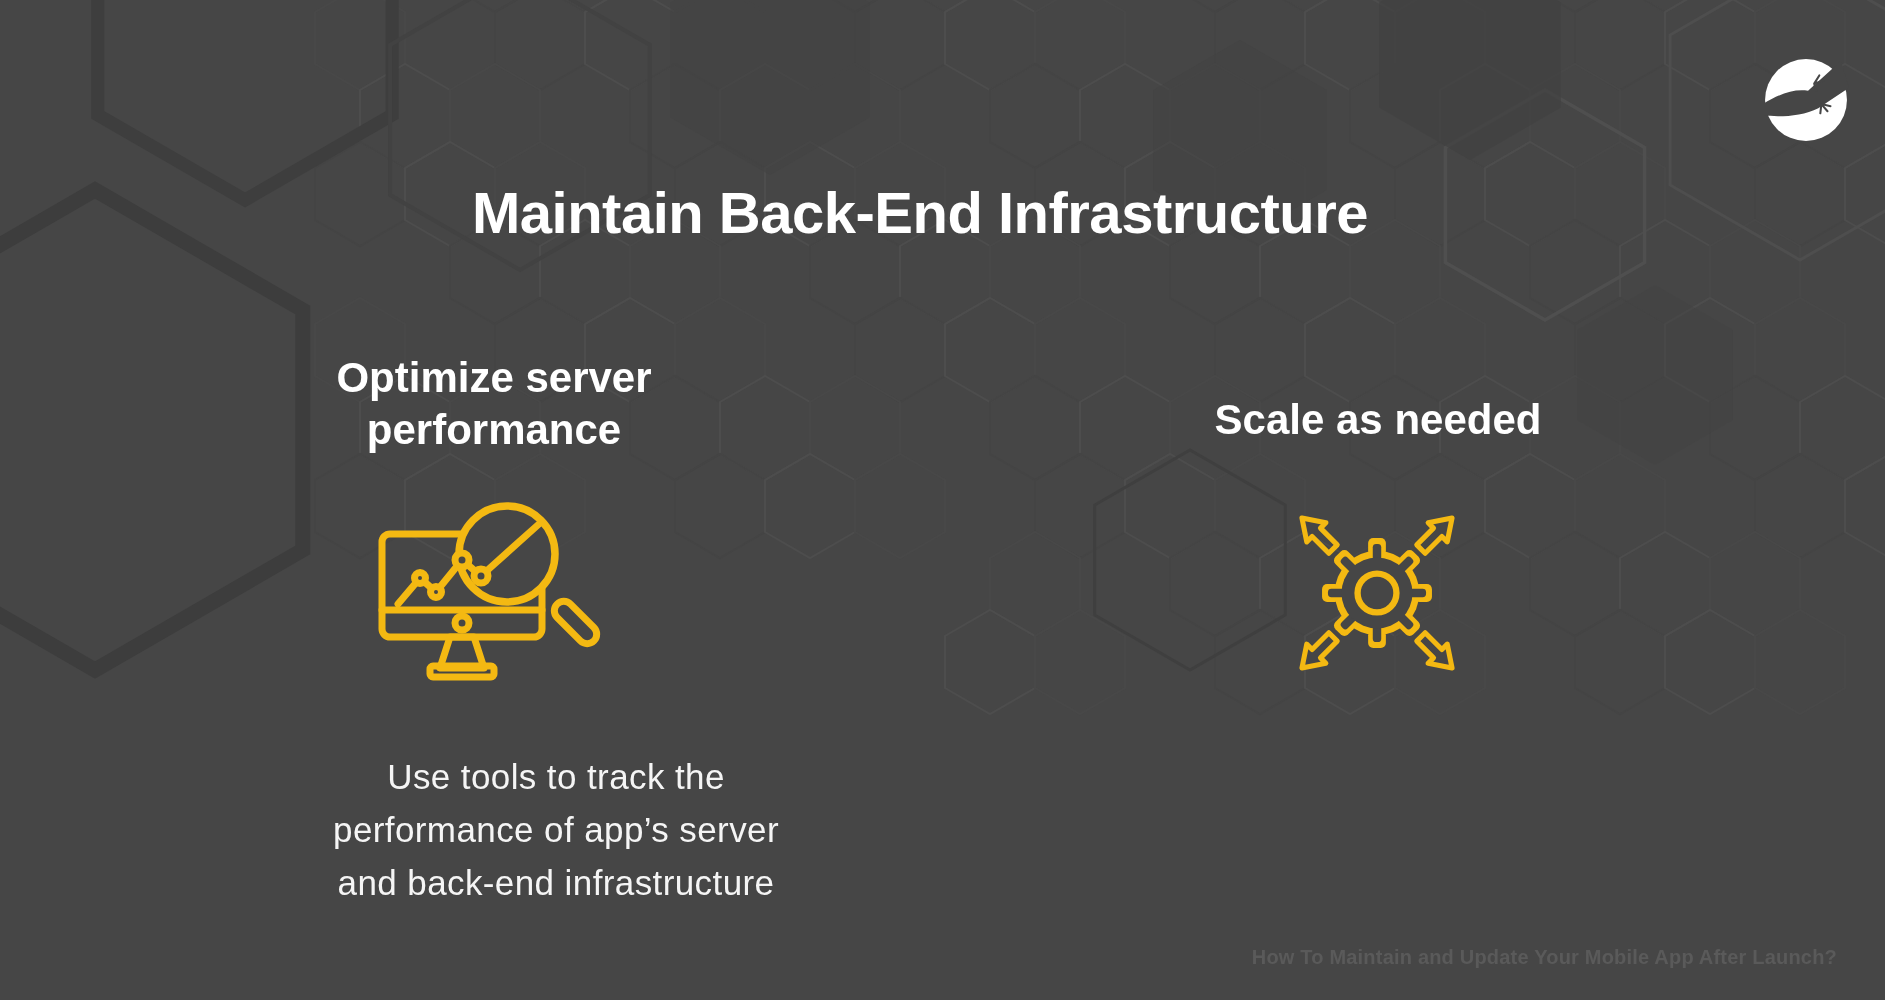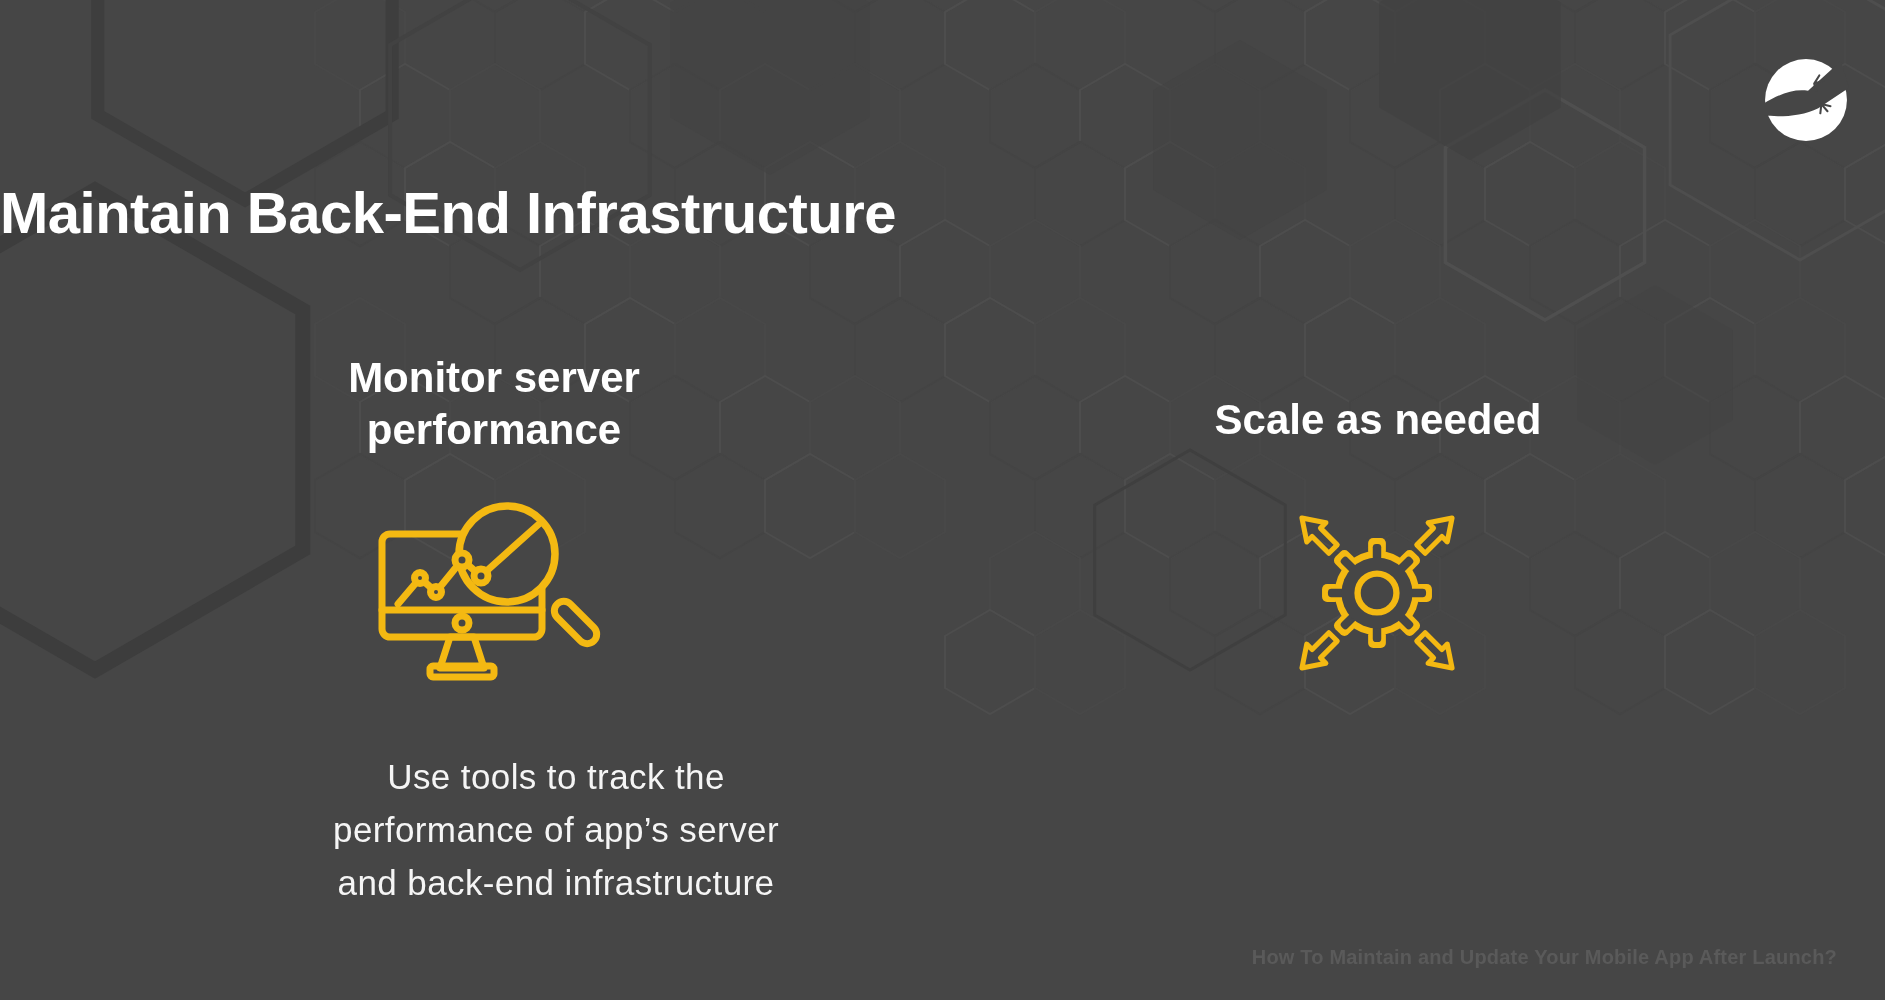--- a/index.html
+++ b/index.html
@@ -6,21 +6,21 @@
   .slide{
     position:relative;width:1885px;height:1000px;overflow:hidden;
     background:var(--bg,#464646);
     font-family:"Liberation Sans", sans-serif;
   }
   .hex-bg{position:absolute;left:0;top:0;width:1885px;height:1000px;display:block;}
   .logo{position:absolute;left:1763px;top:56px;width:86px;height:88px;}
   .logo svg{display:block;width:100%;height:100%;}
   .title{
     position:absolute;top:180px;left:0;right:45px;margin:0;
-    font-size:58px;line-height:66px;font-weight:700;
+    text-align:center;font-size:58px;line-height:66px;font-weight:700;
     letter-spacing:-0.5px;color:var(--text,#ffffff);
   }
   .heading{
     position:absolute;margin:0;text-align:center;
     font-size:42px;line-height:52px;font-weight:700;
     color:var(--text,#ffffff);white-space:pre-line;
   }
   .h-left{left:244px;top:352px;width:500px;}
   .h-right{left:1128px;top:352px;width:500px;margin-top:42px;}
   .icon{position:absolute;color:var(--accent,#F4B912);}
@@ -186,21 +186,21 @@
     <svg viewBox="0 0 84 84">
       <circle cx="42" cy="42" r="40" fill="var(--logo,#ffffff)"></circle>
       <path d="M0,46 C16,36 30,31 44,33 L76,4 L84,30 L54,50 C38,58 16,59 0,57 Z" fill="var(--bg,#464646)"></path>
       <path d="M50,26 l5,-8 m-5,8 l9,-3 m-9,3 l2,7" stroke="var(--bg,#464646)" stroke-width="2" fill="none" stroke-linecap="round"></path>
       <path d="M57,46 l9,2 m-9,-2 l6,7 m-6,-7 l-1,9" stroke="var(--bg,#464646)" stroke-width="2" fill="none" stroke-linecap="round"></path>
     </svg>
   </div>
 
   <h1 class="title">Maintain Back-End Infrastructure</h1>
 
-  <h2 class="heading h-left">Monitor server
+  <h2 class="heading h-left">Optimize server
 performance</h2>
 
   <div class="icon i-left">
     <svg viewBox="0 0 240 200" fill="none" stroke="currentColor" stroke-width="7" stroke-linecap="round" stroke-linejoin="round">
       <rect x="8" y="42" width="160" height="103" rx="8"></rect>
       <line x1="8" y1="118" x2="168" y2="118"></line>
       <circle cx="88" cy="131" r="7"></circle>
       <path d="M76,145 L66,176 L110,176 L100,145 Z"></path>
       <rect x="56" y="174" width="64" height="11" rx="3"></rect>
       <circle cx="133" cy="62" r="48" fill="var(--bg,#464646)" stroke-width="7.5"></circle>

